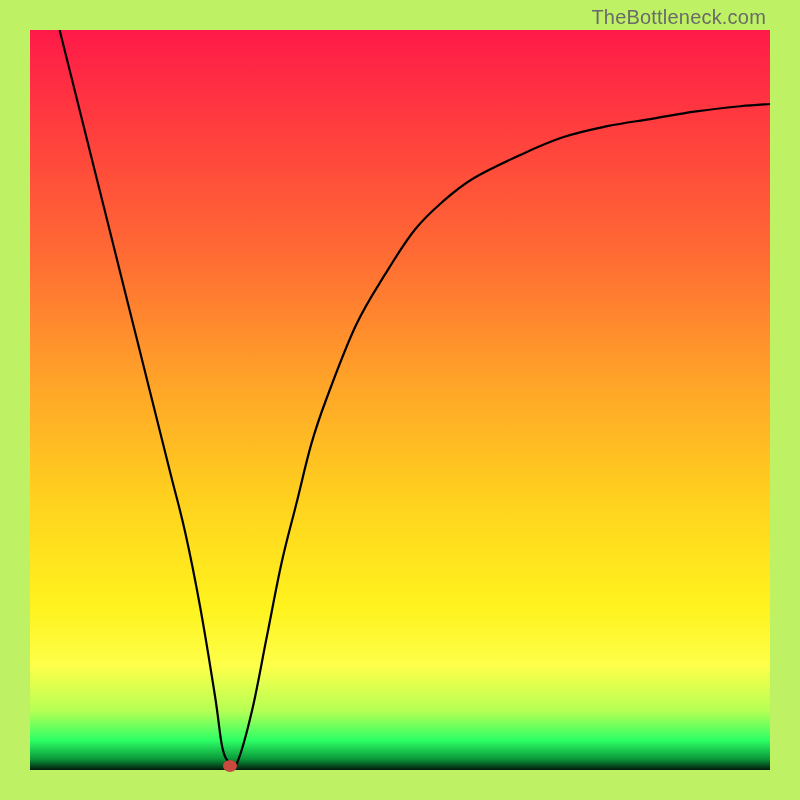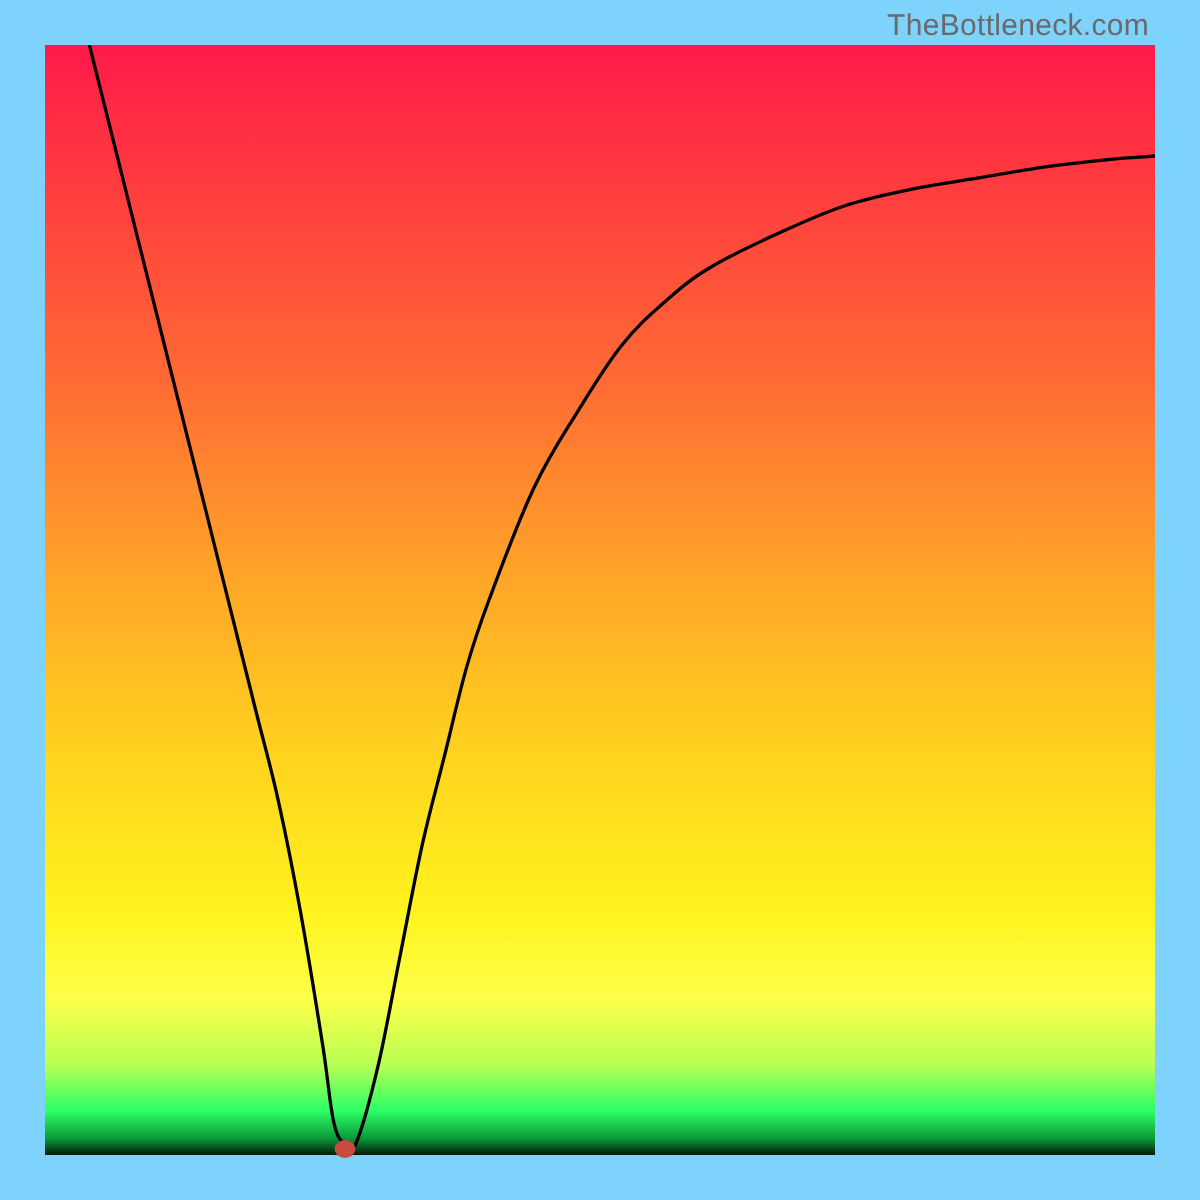--- a/index.html
+++ b/index.html
@@ -8,21 +8,21 @@
     width: 800px;
     height: 800px;
     overflow: hidden;
     background: #000;
     font-family: Arial, Helvetica, sans-serif;
   }
   .frame {
     position: relative;
     width: 800px;
     height: 800px;
-    background: #7dd3fc;
+    background: #bef264;
   }
   .plot {
     position: absolute;
     left: 30px;
     top: 30px;
     width: 740px;
     height: 740px;
     
     
     background: linear-gradient(

